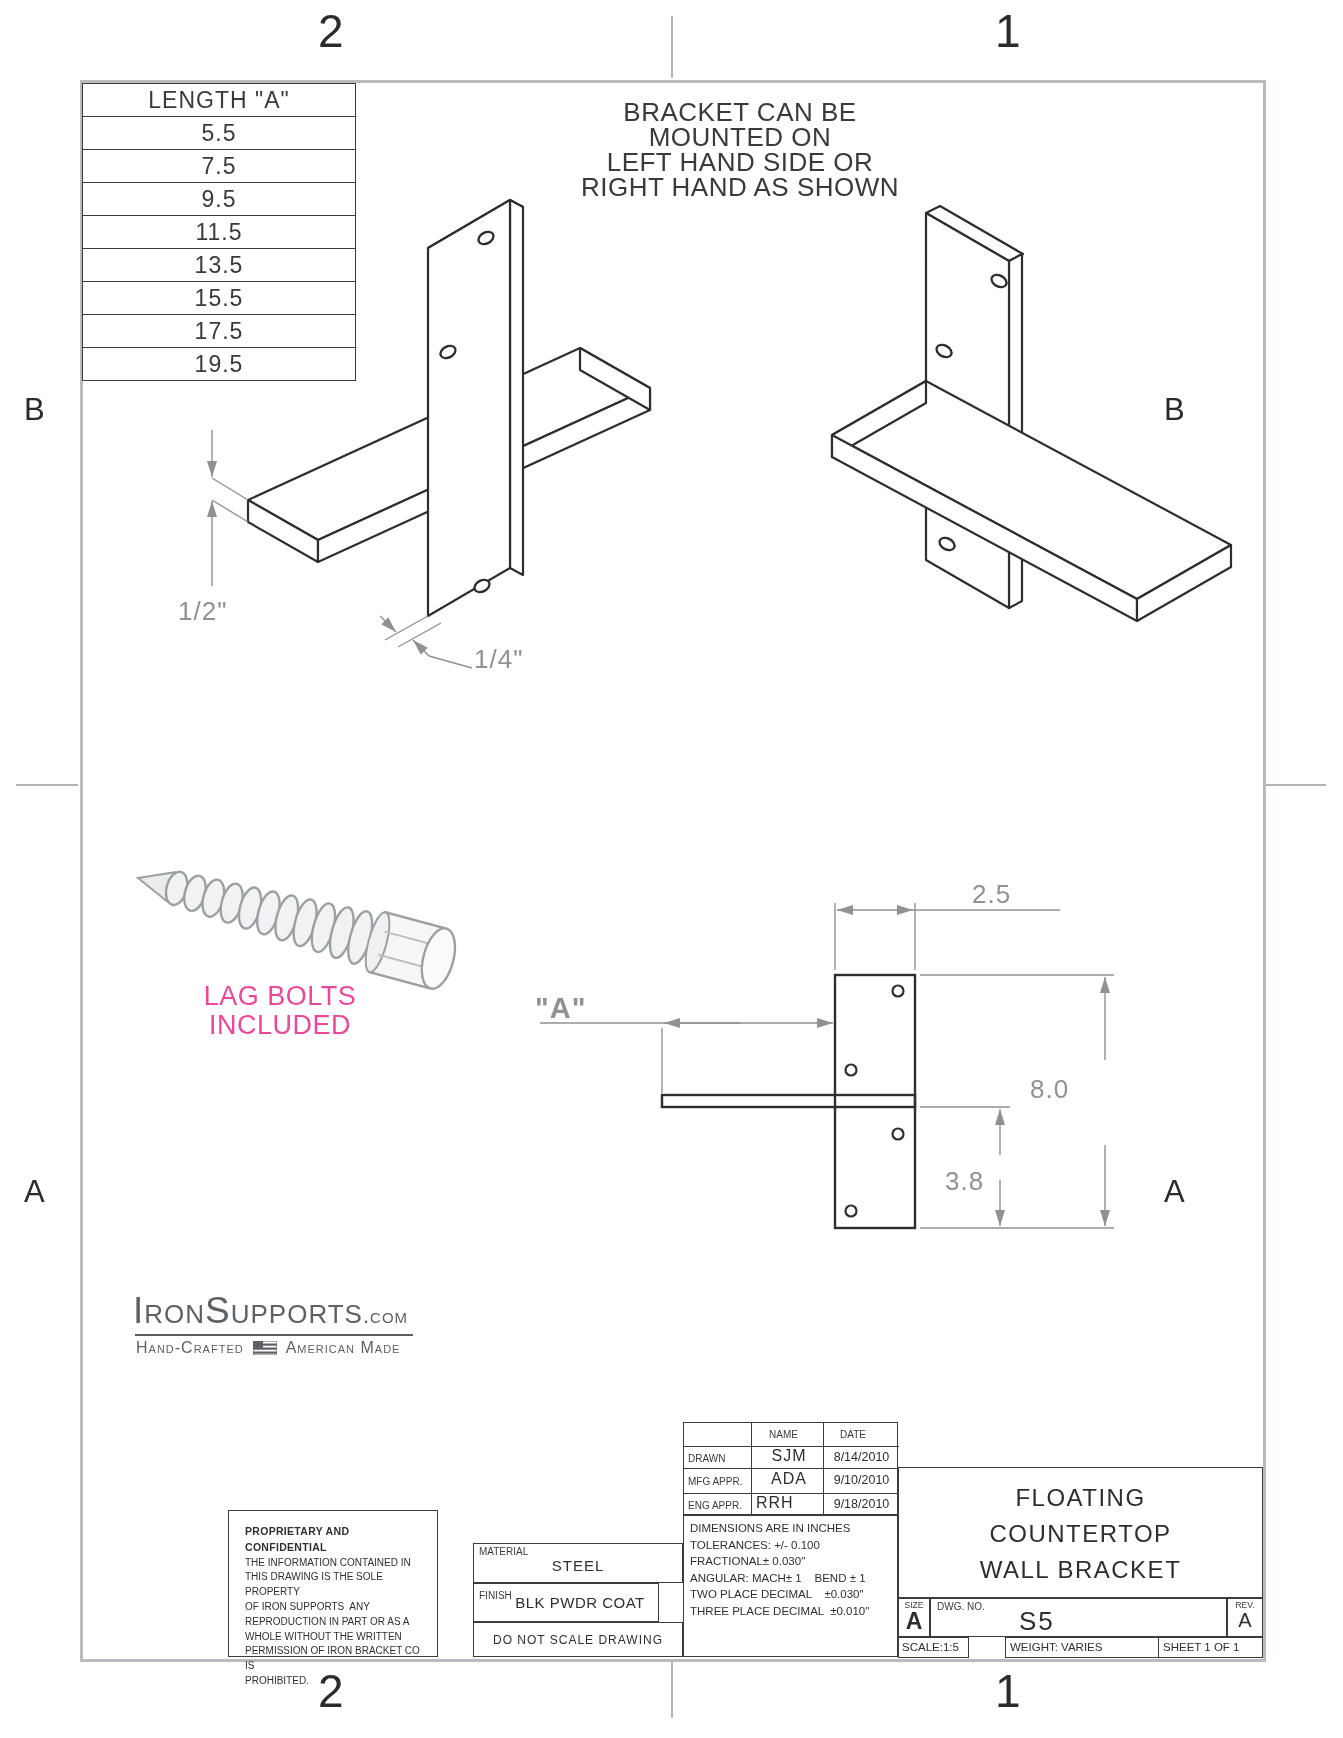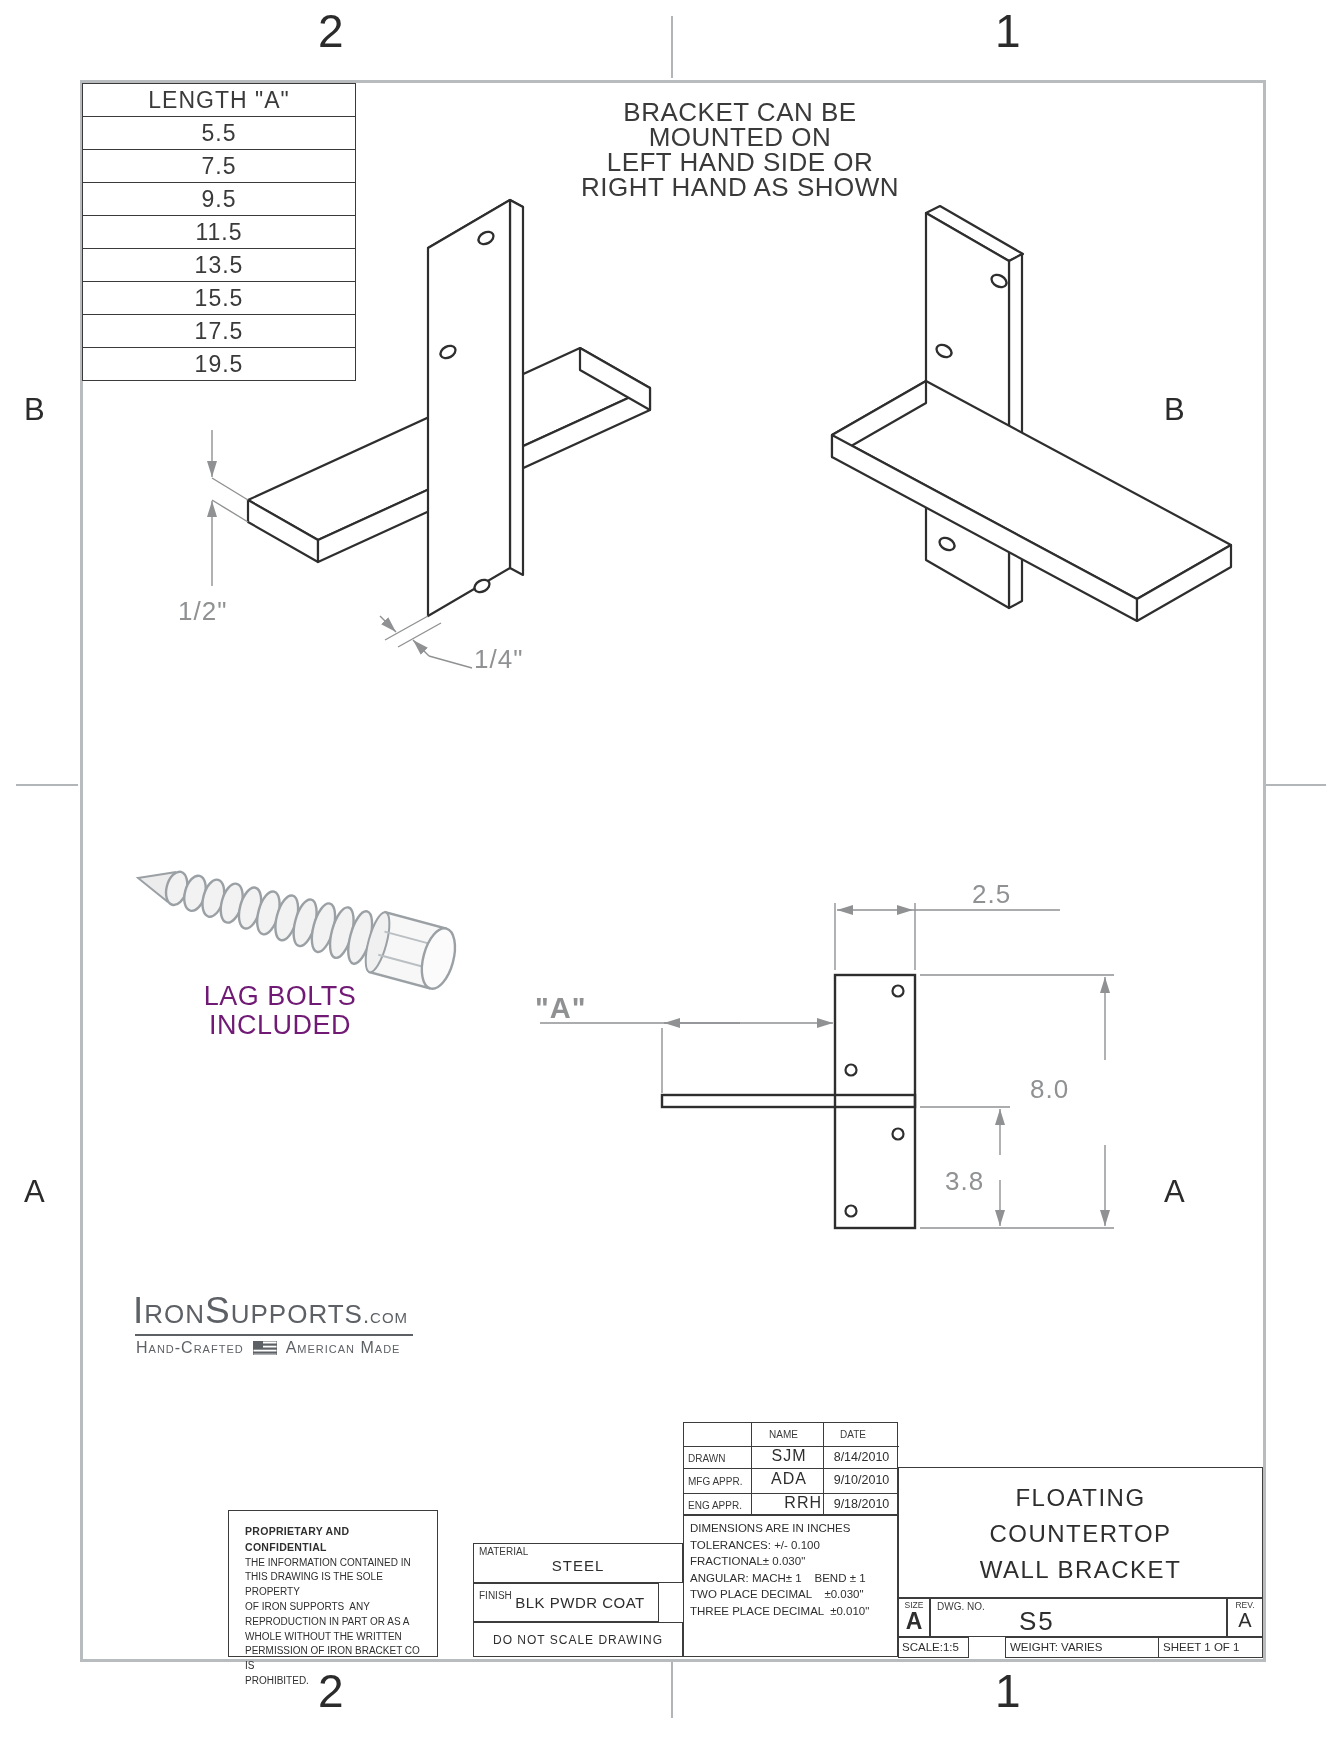--- a/index.html
+++ b/index.html
@@ -15,21 +15,21 @@
   .frame{left:80px;top:80px;width:1180px;height:1576px;border:3px solid #b9bcbe;}
   
   .ltable{left:82px;top:83px;width:272px;border:1.5px solid #3a3a3a;border-collapse:collapse;}
   .ltable div{border-bottom:1.5px solid #3a3a3a;height:32px;line-height:32px;text-align:center;
               font-size:23px;letter-spacing:1px;color:#3a3a3a;}
   .ltable div:last-child{border-bottom:none;}
   
   .note{left:470px;top:100px;width:540px;text-align:center;font-size:26px;line-height:25px;
         letter-spacing:0.5px;color:#3a3a3a;}
   .lagtext{left:165px;top:982px;width:230px;text-align:center;font-size:27px;line-height:29px;
-        letter-spacing:0.5px;color:#701a75;}
+        letter-spacing:0.5px;color:#ec4899;}
   
   .logo{left:133px;top:1293px;color:#5d6166;}
   .logo .brand{font-variant:small-caps;font-size:37px;line-height:36px;letter-spacing:1px;}
   .logo .tld{font-variant:small-caps;font-size:22px;}
   .logo .rule{width:278px;height:0;border-top:2px solid #5d6166;margin:0 0 3px 2px;}
   .logo .tag{font-variant:small-caps;font-size:16px;letter-spacing:1px;display:flex;align-items:center;gap:9px;margin-left:3px;}
   
   .cell{border:1.3px solid #3c3c3c;box-sizing:border-box;background:#fff;}
   .lbl{font-size:10px;color:#3a3a3a;}
   .tol{font-size:11.5px;line-height:16.5px;color:#2f2f2f;padding:4px 6px;}
@@ -253,21 +253,21 @@
 
     <div class="lbl" style="position:absolute;left:4px;top:30px;">DRAWN</div>
     <div style="position:absolute;left:72px;top:24px;width:66px;text-align:center;font-size:16px;letter-spacing:1px;">SJM</div>
     <div style="position:absolute;left:141px;top:27px;width:73px;text-align:center;font-size:12.5px;">8/14/2010</div>
 
     <div class="lbl" style="position:absolute;left:4px;top:53px;">MFG APPR.</div>
     <div style="position:absolute;left:72px;top:47px;width:66px;text-align:center;font-size:16px;letter-spacing:1px;">ADA</div>
     <div style="position:absolute;left:141px;top:50px;width:73px;text-align:center;font-size:12.5px;">9/10/2010</div>
 
     <div class="lbl" style="position:absolute;left:4px;top:77px;">ENG APPR.</div>
-    <div style="position:absolute;left:72px;top:71px;width:66px;text-align:right;font-size:16px;letter-spacing:1px;">RRH</div>
+    <div style="position:absolute;left:72px;top:71px;width:66px;text-align:left;font-size:16px;letter-spacing:1px;">RRH</div>
     <div style="position:absolute;left:141px;top:74px;width:73px;text-align:center;font-size:12.5px;">9/18/2010</div>
   </div>
 
   <div class="abs cell tol pre" style="left:683px;top:1515px;width:215px;height:142px;">DIMENSIONS ARE IN INCHES
 TOLERANCES: +/- 0.100
 FRACTIONAL± 0.030"
 ANGULAR: MACH± 1    BEND ± 1
 TWO PLACE DECIMAL    ±0.030"
 THREE PLACE DECIMAL  ±0.010"</div>
 

